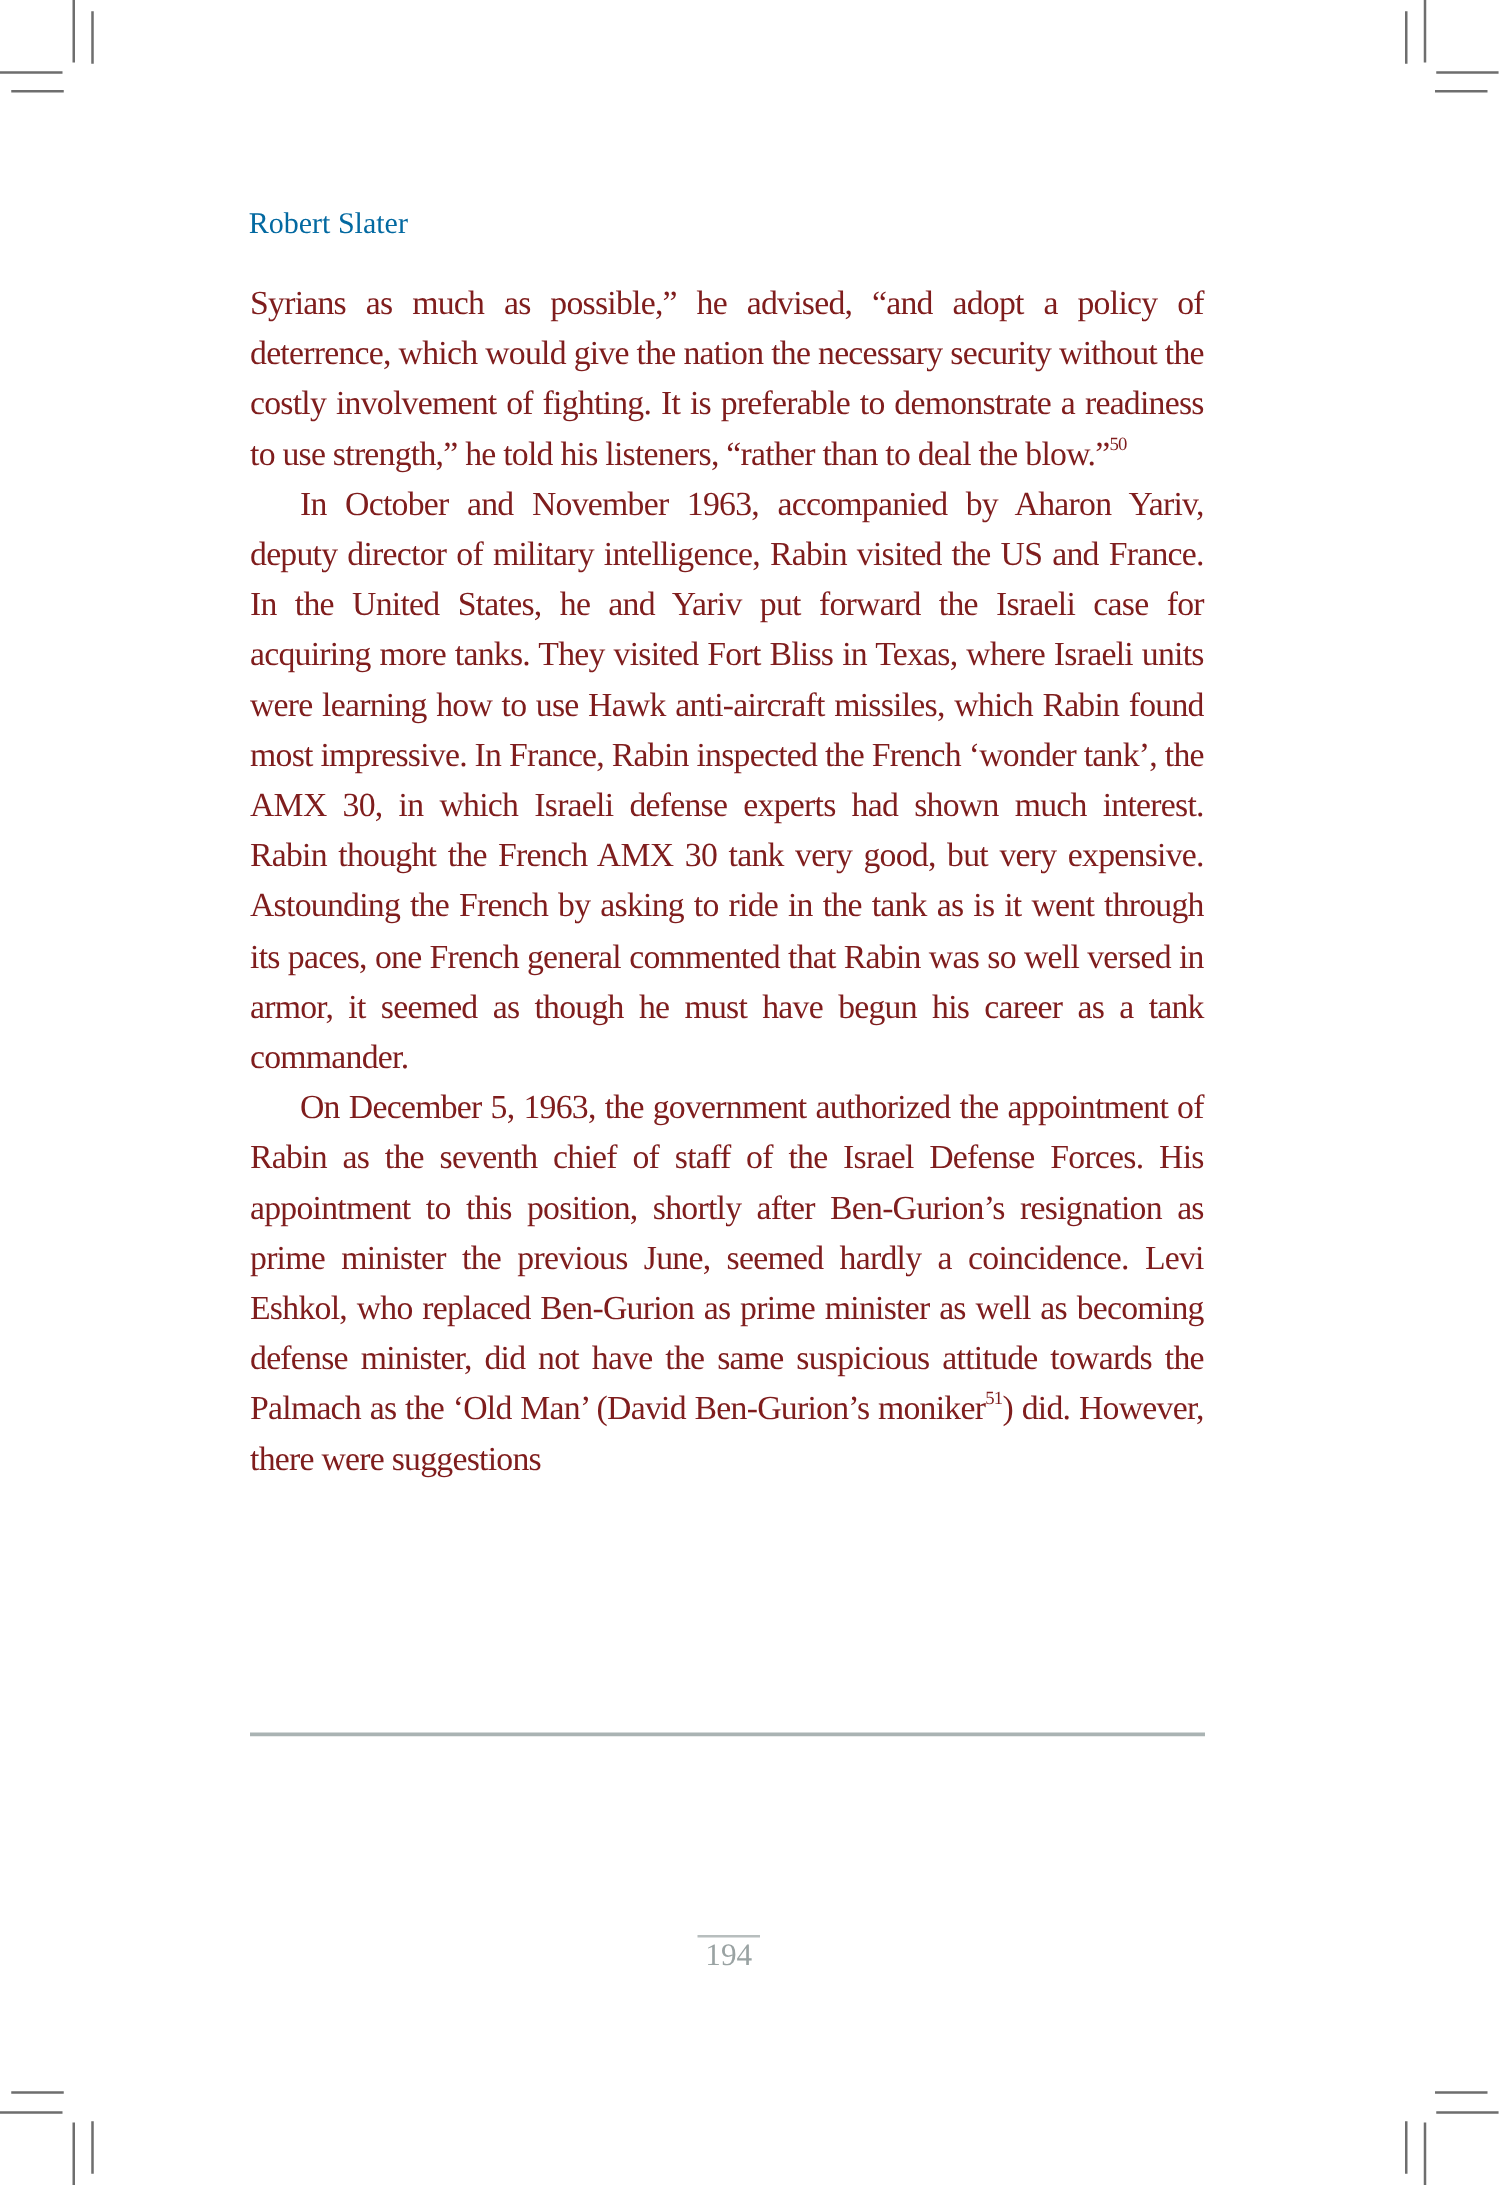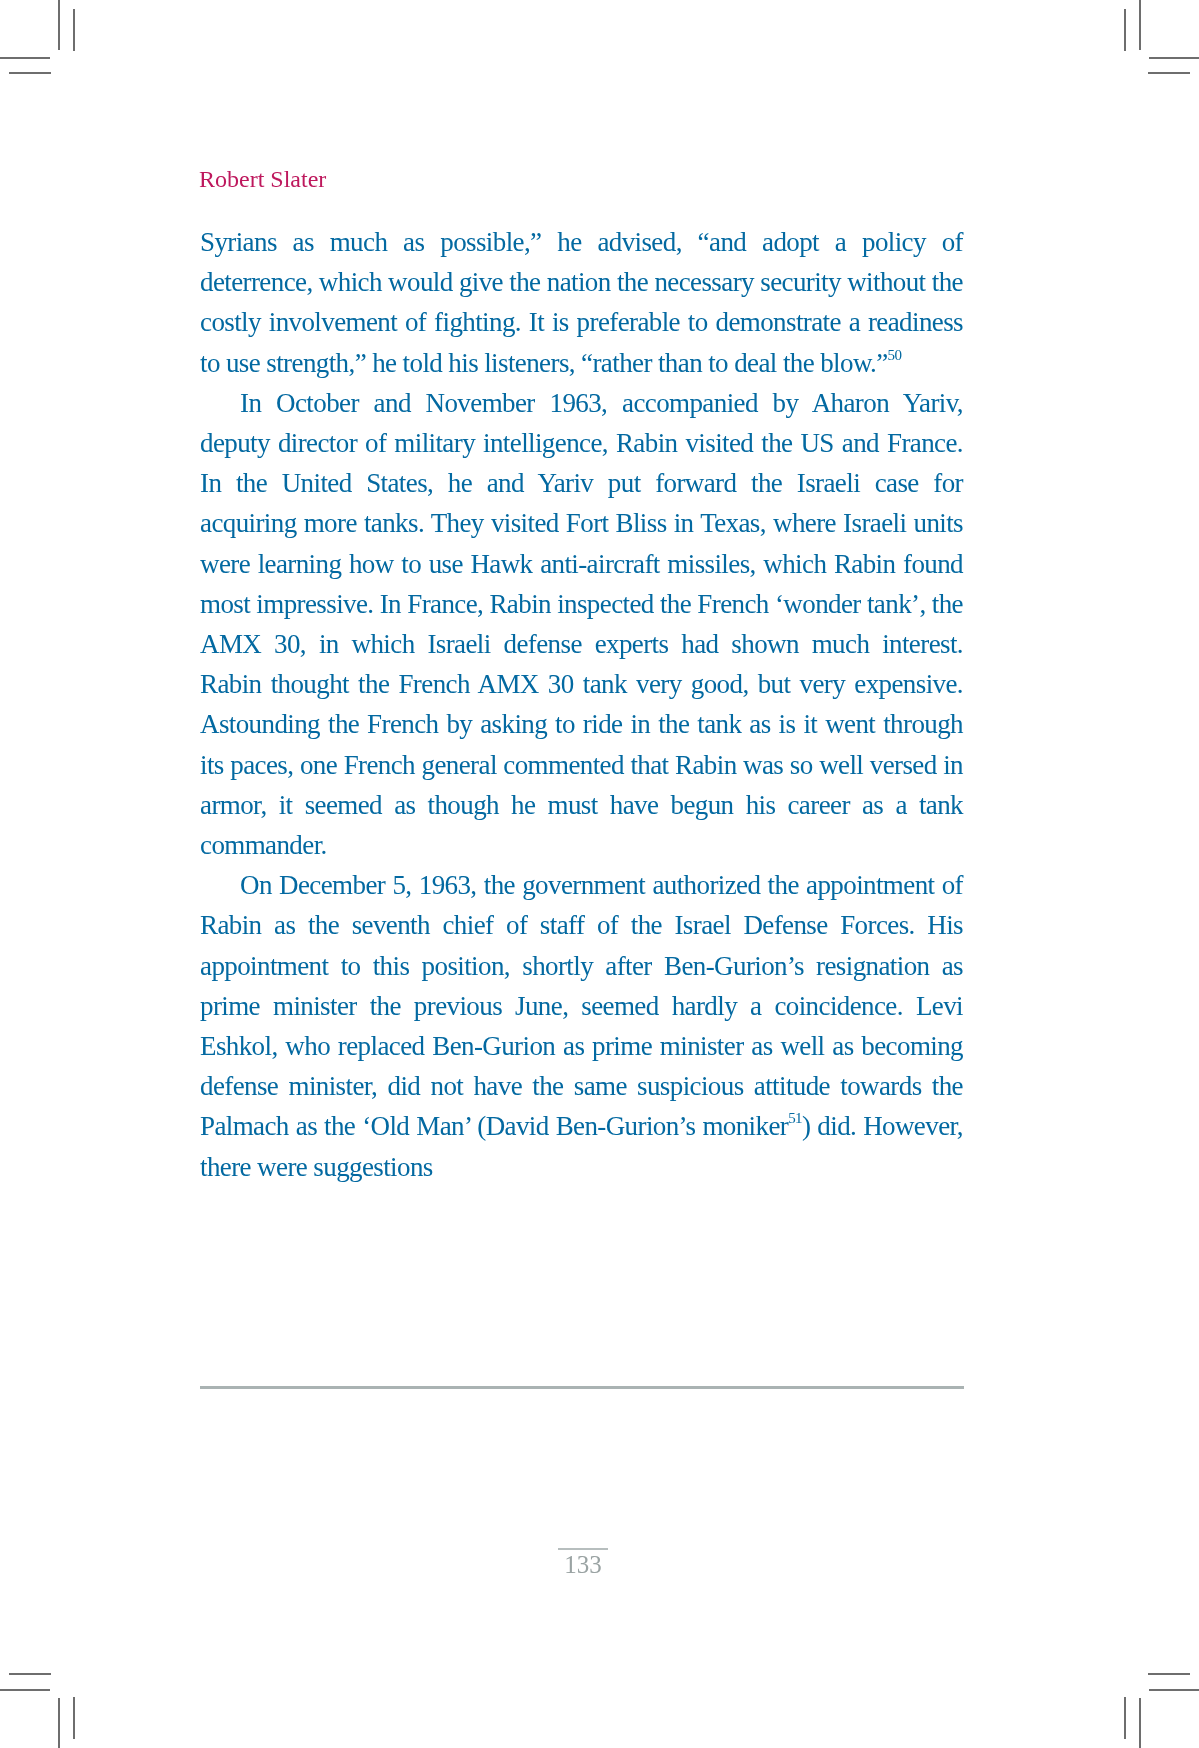--- a/index.html
+++ b/index.html
@@ -1,25 +1,25 @@
 <!DOCTYPE html>
 <html><head>
 <meta charset="utf-8">
 <style>
   html, body { margin: 0; padding: 0; background: #ffffff; }
   body { width: 1199px; height: 1748px; position: relative; overflow: hidden; }
   .mark { position: absolute; background: #6e6e6e; }
   .header {
     position: absolute; left: 199px; top: 166px;
-    font-family: "Liberation Serif", serif; font-size: 24px; color: #be185d;
+    font-family: "Liberation Serif", serif; font-size: 24px; color: #0369a1;
   }
   .body-text {
     position: absolute; left: 200px; top: 222px; width: 763px;
     font-family: "Liberation Serif", serif; font-size: 27px; line-height: 40.2px;
-    color: #0369a1; text-align: justify;
+    color: #7f1d1d; text-align: justify;
     letter-spacing: -0.6px;
   }
   .body-text p { margin: 0; text-indent: 0; }
   .body-text p.indent { text-indent: 40px; }
   sup { font-size: 15px; line-height: 0; vertical-align: super; position: relative; top: -2px; }
   .fn-rule {
     position: absolute; left: 200px; top: 1386px; width: 764px; height: 3px; background: #aab3b3;
   }
   .footnotes {
     position: absolute; left: 200px; top: 1398px; width: 764px;
@@ -62,13 +62,13 @@
   <p><span>Syrians as much as possible,” he advised, “and adopt a policy of deterrence, which would give the nation the necessary security without the costly involvement of fighting. It is preferable to demonstrate a readiness to use strength,” he told his listeners, “rather than to deal the blow.”</span><sup>50</sup></p>
   <p class="indent"><span>In October and November 1963, accompanied by Aharon Yariv, deputy director of military intelligence, Rabin visited the US and France. In the United States, he and Yariv put forward the Israeli case for acquiring more tanks. They visited Fort Bliss in Texas, where Israeli units were learning how to use Hawk anti-aircraft missiles, which Rabin found most impressive. In France, Rabin inspected the French ‘wonder tank’, the AMX 30, in which Israeli defense experts had shown much interest. Rabin thought the French AMX 30 tank very good, but very expensive. Astounding the French by asking to ride in the tank as is it went through its paces, one French general commented that Rabin was so well versed in armor, it seemed as though he must have begun his career as a tank commander.</span></p>
   <p class="indent"><span>On December 5, 1963, the government authorized the appointment of Rabin as the seventh chief of staff of the Israel Defense Forces. His appointment to this position, shortly after Ben-Gurion’s resignation as prime minister the previous June, seemed hardly a coincidence. Levi Eshkol, who replaced Ben-Gurion as prime minister as well as becoming defense minister, did not have the same suspicious attitude towards the Palmach as the ‘Old Man’ (David Ben-Gurion’s moniker</span><sup>51</sup><span>) did. However, there were suggestions</span></p>
 </div>
 
 <div class="fn-rule"></div>
 
 <div class="footnotes">
 </div>
 
-<div class="page-num">133</div>
+<div class="page-num">194</div>
 
 </body></html>

